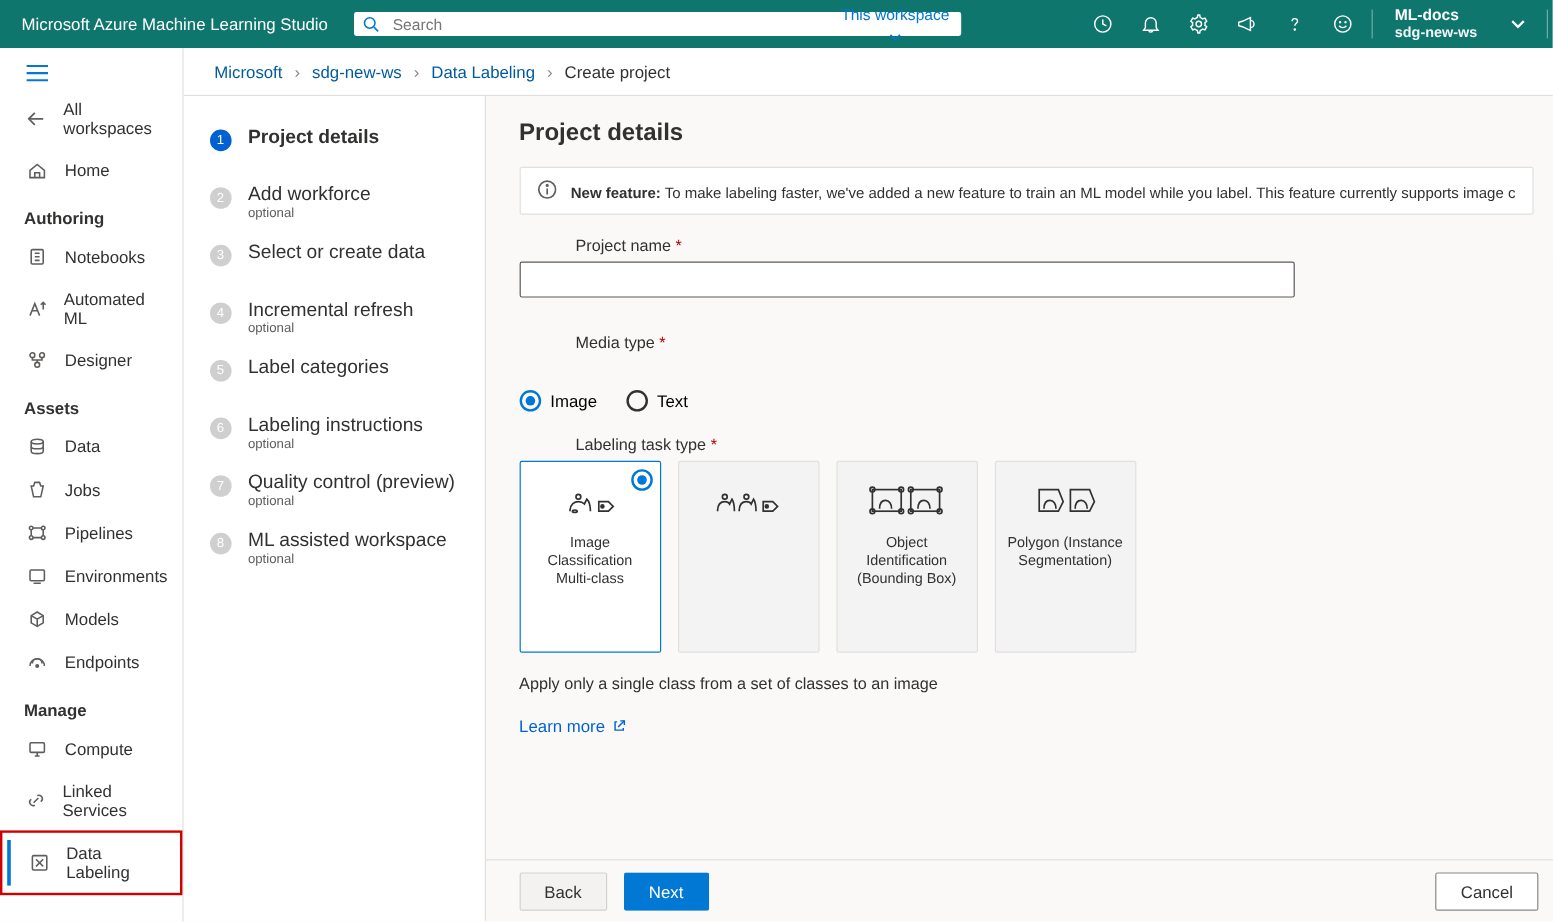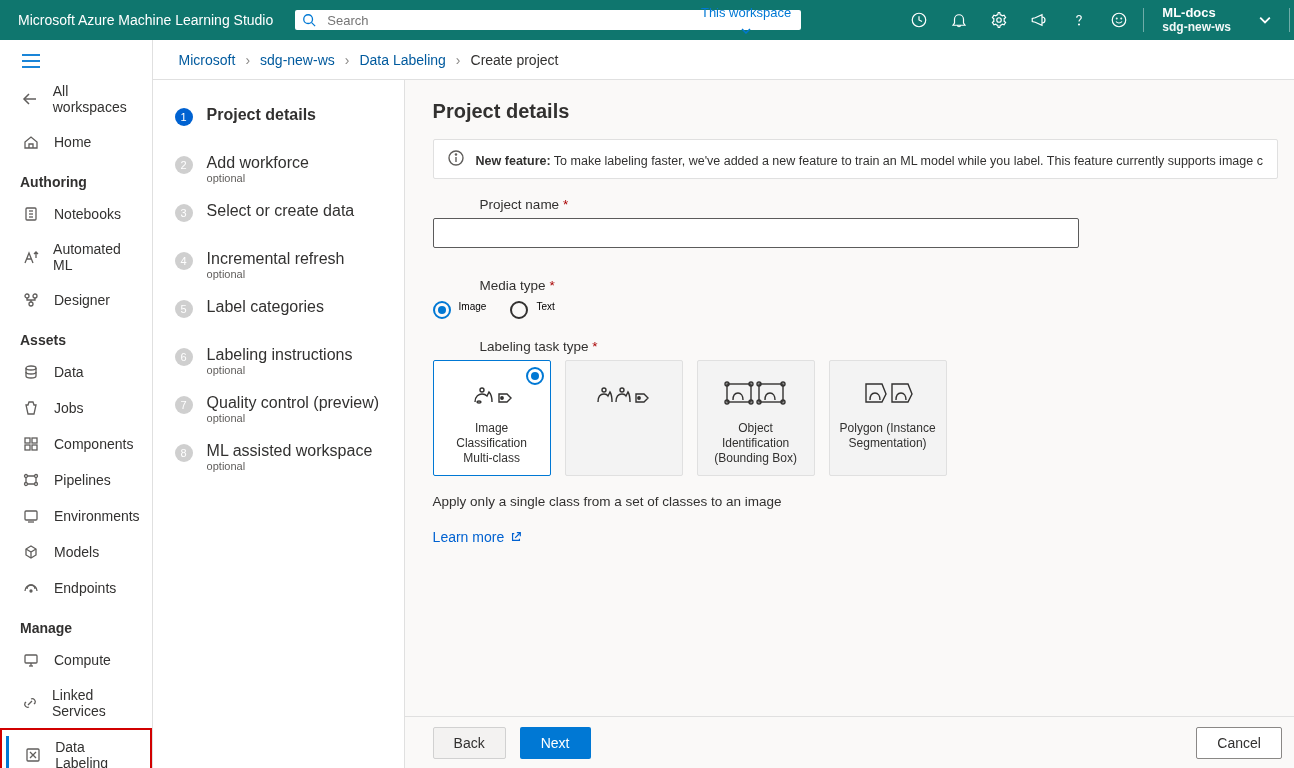--- a/index.html
+++ b/index.html
@@ -53,27 +53,27 @@
 .main { flex: 1; display: flex; flex-direction: column; background: #faf9f8; overflow: hidden; }
 .maininner { padding: 20px 24px 0 28px; flex: 1; overflow: auto; }
 .maininner h2 { font-size: 20px; font-weight: 600; color: #323130; margin-bottom: 16px; }
 .banner { background: #fff; border: 1px solid #e0e0e0; padding: 10px 14px; font-size: 12.5px; color: #323130; display: flex; align-items: flex-end; gap: 10px; border-radius: 2px; margin-bottom: 18px; white-space: nowrap; overflow: hidden; }
 .banner .iicon { width: 18px; height: 18px; flex: 0 0 18px; color: #605e5c; }
 .fieldlabel { font-size: 13.5px; color: #323130; margin-bottom: 6px; margin-top: 8px; padding-left: 47px; }
 .req { color: #a80000; }
 input.txt { width: 646px; height: 30px; border: 1px solid #5b5b5b; border-radius: 2px; padding: 0 8px; font-size: 13px; background: #fff; margin-bottom: 8px; }
 
 .radiorow { display: flex; gap: 24px; align-items: center; margin-top: 8px; margin-bottom: 8px; }
-.radio { display: flex; align-items: flex-start; gap: 8px; font-size: 10px; cursor: pointer; }
+.radio { display: flex; align-items: center; gap: 8px; font-size: 14px; cursor: pointer; margin-top: 24px; }
 .rcircle { width: 18px; height: 18px; border-radius: 50%; border: 2px solid #323130; display: inline-flex; align-items: center; justify-content: center; }
 .radio.selected .rcircle { border-color: #0078d4; }
 .radio.selected .rcircle::after { content: ""; width: 8px; height: 8px; border-radius: 50%; background: #0078d4; }
 
 .cards { display: flex; gap: 14px; margin-top: 6px; flex-wrap: nowrap; }
-.card { width: 118px; height: 116px; background: #f3f3f3; border: 1px solid #e0e0e0; border-radius: 2px; display: flex; flex-direction: column; align-items: center; justify-content: flex-start; padding: 14px 8px 8px; text-align: center; font-size: 12px; color: #323130; cursor: pointer; position: relative; }
+.card { width: 118px; height: 160px; background: #f3f3f3; border: 1px solid #e0e0e0; border-radius: 2px; display: flex; flex-direction: column; align-items: center; justify-content: flex-start; padding: 14px 8px 8px; text-align: center; font-size: 12px; color: #323130; cursor: pointer; position: relative; }
 .card.selected { background: #fff; border-color: #0078d4; }
 .card.selected::after { content: ""; position: absolute; top: 6px; right: 6px; width: 14px; height: 14px; border-radius: 50%; border: 2px solid #0078d4; background: #fff; }
 .card.selected::before { content: ""; position: absolute; top: 11px; right: 11px; width: 8px; height: 8px; border-radius: 50%; background: #0078d4; z-index: 1; }
 .card .cicon { height: 36px; display: flex; align-items: center; justify-content: center; margin-bottom: 10px; color: #323130; }
 .card .clabel { line-height: 1.25; }
 
 .helptext { font-size: 13.5px; color: #323130; margin-top: 18px; }
 .learnmore { display: inline-flex; align-items: center; gap: 6px; color: #0062d1; font-size: 14px; margin-top: 20px; text-decoration: none; cursor: pointer; }
 
 
@@ -234,31 +234,20 @@
         <span class="nicon">
           <svg width="16" height="16" viewBox="0 0 16 16" fill="none" stroke="currentColor" stroke-width="1.3">
             <path d="M6 2h4l1 3h2l-2 9H5L3 5h2z"></path>
           </svg>
         </span>
         <span>Jobs</span>
       </div>
     <div class="navrow">
         <span class="nicon">
           <svg width="16" height="16" viewBox="0 0 16 16" fill="none" stroke="currentColor" stroke-width="1.3">
-            <rect x="2" y="2" width="5" height="5"></rect>
-            <rect x="9" y="2" width="5" height="5"></rect>
-            <rect x="2" y="9" width="5" height="5"></rect>
-            <rect x="9" y="9" width="5" height="5"></rect>
-          </svg>
-        </span>
-        <span>Components</span>
-      </div>
-    <div class="navrow">
-        <span class="nicon">
-          <svg width="16" height="16" viewBox="0 0 16 16" fill="none" stroke="currentColor" stroke-width="1.3">
             <circle cx="3" cy="4" r="1.5"></circle>
             <circle cx="13" cy="4" r="1.5"></circle>
             <circle cx="3" cy="12" r="1.5"></circle>
             <circle cx="13" cy="12" r="1.5"></circle>
             <path d="M4.5 4h7M4.5 12h7M3 5.5v5M13 5.5v5"></path>
           </svg>
         </span>
         <span>Pipelines</span>
       </div>
     <div class="navrow">

